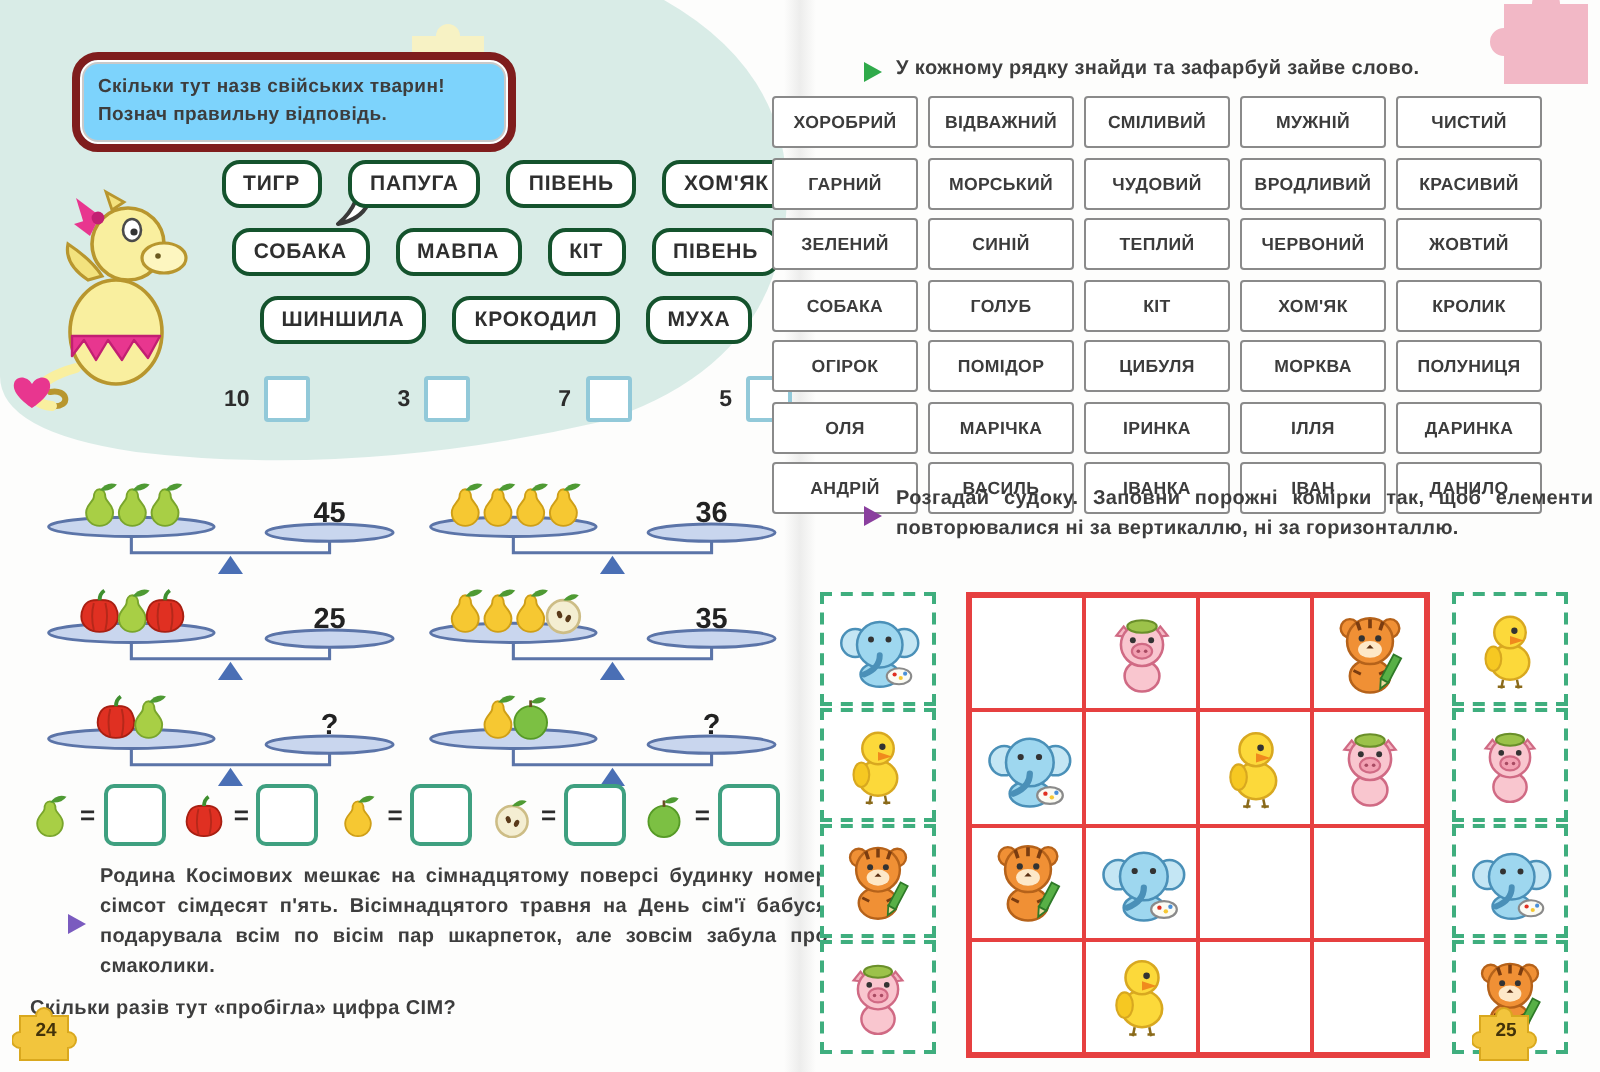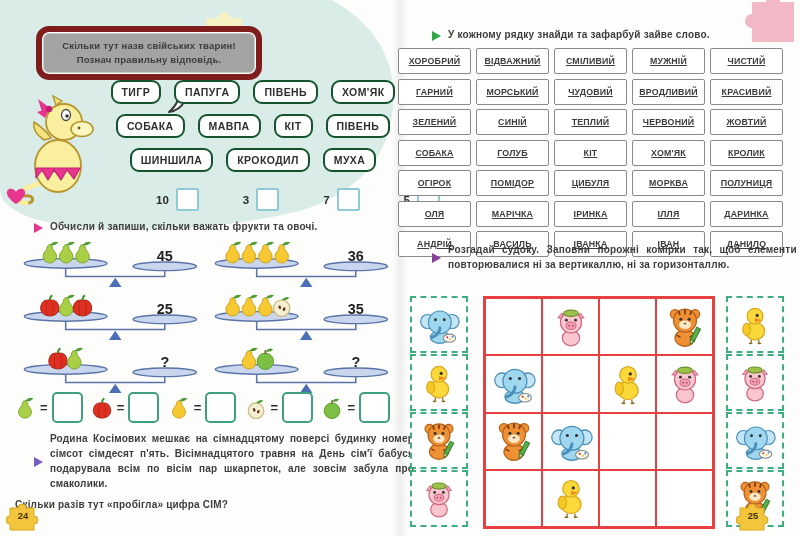--- a/index.html
+++ b/index.html
@@ -7,35 +7,35 @@
        font-family:"Liberation Sans",sans-serif;color:#3d3d3d;position:relative;}
   .page{position:absolute;top:0;height:536px;width:400px;}
   #page-left{left:0;}
   #page-right{left:400px;}
   #spine{position:absolute;left:392px;top:0;width:16px;height:536px;
          background:linear-gradient(90deg,rgba(0,0,0,0) 0%,rgba(120,120,120,.12) 50%,rgba(0,0,0,0) 100%);}
   svg{display:block;}
   
   #blob{position:absolute;left:0;top:0;}
   .puzzle{position:absolute;}
-  .bubble{position:absolute;left:36px;top:26px;width:196px;background:#a3a3a3;
-          border:6px solid #7f1d1d;border-radius:13px;padding:7px 9px;
-          box-shadow:inset 0 0 0 1px #fff, inset 0 0 0 2px #c9c9c9;text-align:center;}
+  .bubble{position:absolute;left:36px;top:26px;width:196px;background:#7dd3fc;
+          border:4px solid #7f1d1d;border-radius:13px;padding:7px 9px;
+          box-shadow:inset 0 0 0 1px #fff, inset 0 0 0 2px #c9c9c9;}
   .bubble span{display:block;font-size:9.5px;font-weight:700;line-height:1.45;letter-spacing:.2px;}
   .bubble-tail{position:absolute;left:168px;top:88px;}
   #dragon{position:absolute;left:4px;top:84px;}
   .word-rows{position:absolute;left:108px;top:80px;width:290px;}
   .word-row{display:flex;justify-content:center;gap:13px;margin-bottom:10px;}
   .word-box{background:#fff;border:2px solid #14532d;border-radius:9px;
             font-size:10.5px;font-weight:700;color:#2f2f2f;letter-spacing:.4px;
             padding:4px 9px;white-space:nowrap;}
   .answers{position:absolute;left:112px;top:188px;width:284px;display:flex;
            justify-content:space-between;align-items:center;}
   .answer{display:flex;align-items:center;gap:7px;}
-  .answer .num{font-size:11.5px;font-weight:700;color:#2c2c2c;margin-left:44px;}
+  .answer .num{font-size:11.5px;font-weight:700;color:#2c2c2c;}
   .checkbox{width:19px;height:19px;background:#fff;border:2px solid #92c9d9;border-radius:2px;}
   .task{position:absolute;display:flex;gap:7px;align-items:center;padding-left:24px;}
   .tri{width:0;height:0;border-top:5.5px solid transparent;border-bottom:5.5px solid transparent;
        border-left:9px solid #e8368f;margin-top:2px;flex:0 0 auto;}
   .task .txt{font-size:10px;font-weight:700;line-height:1.5;letter-spacing:.2px;}
   #task-weigh{left:10px;top:219px;width:378px;}
   .scales{position:absolute;left:18px;top:236px;width:372px;display:grid;
           grid-template-columns:1fr 1fr;column-gap:10px;row-gap:2px;}
   .scale{width:181px;height:51px;}
   .equations{position:absolute;left:14px;top:392px;width:376px;display:flex;
@@ -49,21 +49,21 @@
   .page-badge{position:absolute;width:34px;height:34px;}
   .page-badge .pn{position:absolute;left:0;top:0;width:34px;height:34px;display:flex;
                   align-items:center;justify-content:center;font-size:9.5px;font-weight:700;color:#42320a;}
   #badge-24{left:6px;top:498px;}
   #badge-25{left:736px;top:498px;}
   
   #task-odd{left:408px;top:27px;width:384px;}
   #task-odd .tri{border-left-color:#2faa4a;}
   #task-sudoku{left:408px;top:242px;width:384px;}
   #task-sudoku .tri{border-left-color:#8a3f9e;}
-  .word-grid{position:absolute;left:398px;top:48px;width:385px;text-decoration:underline;}
+  .word-grid{position:absolute;left:386px;top:48px;width:385px;}
   .wg-row{display:flex;gap:5px;margin-bottom:4.5px;}
   .wg-cell{flex:1 1 0;height:24px;background:#fff;border:1.6px solid #8a8a8a;border-radius:2px;
            display:flex;align-items:center;justify-content:center;
            font-size:8.8px;font-weight:700;color:#3c3c3c;letter-spacing:.2px;white-space:nowrap;}
   .sudoku-wrap{position:absolute;left:408px;top:296px;width:384px;height:230px;}
   .strip{position:absolute;top:0;width:58px;}
   #strip-left{left:2px;}
   #strip-right{left:318px;}
   .tile{width:54px;height:53px;background:#fff;border:2px dashed #3fae7e;margin-bottom:1px;
         display:flex;align-items:center;justify-content:center;}
@@ -147,24 +147,20 @@
       <span class="answer">
         <span class="num">7</span>
         <span class="checkbox"></span>
       </span>
       <span class="answer">
         <span class="num">5</span>
         <span class="checkbox"></span>
       </span>
     </div>
 
-  <div class="task" id="task-weigh">
-    <span class="tri"></span>
-    <span class="txt">Обчисли й запиши, скільки важать фрукти та овочі.</span>
-  </div>
 
   <div class="scales">
       <svg class="scale" viewBox="0 0 181 53">
         <path d="M46,30 L46,42 L149,42 L149,33" fill="none" stroke="#5b74a8" stroke-width="1.6"></path>
         <polygon points="97.5,43.5 91,53 104,53" fill="#4a6fb5"></polygon>
         <ellipse cx="46" cy="28.5" rx="43" ry="5" fill="#c9d6ee" stroke="#5b74a8" stroke-width="1.5"></ellipse>
         <g transform="translate(17.5,5)">
           <path d="M12,4 C14,4 15,6 15,8 C15,10 19,12 19,16 C19,20.5 15.5,23 12,23 C8.5,23 5,20.5 5,16 C5,12 9,10 9,8 C9,6 10,4 12,4 Z" fill="#a8cf45" stroke="#79a52c" stroke-width="1"></path>
           <path d="M12,4.5 Q16,-0.5 21,1.5 Q18,5.5 12,4.5 Z" fill="#4e9a33"></path>
         </g>

